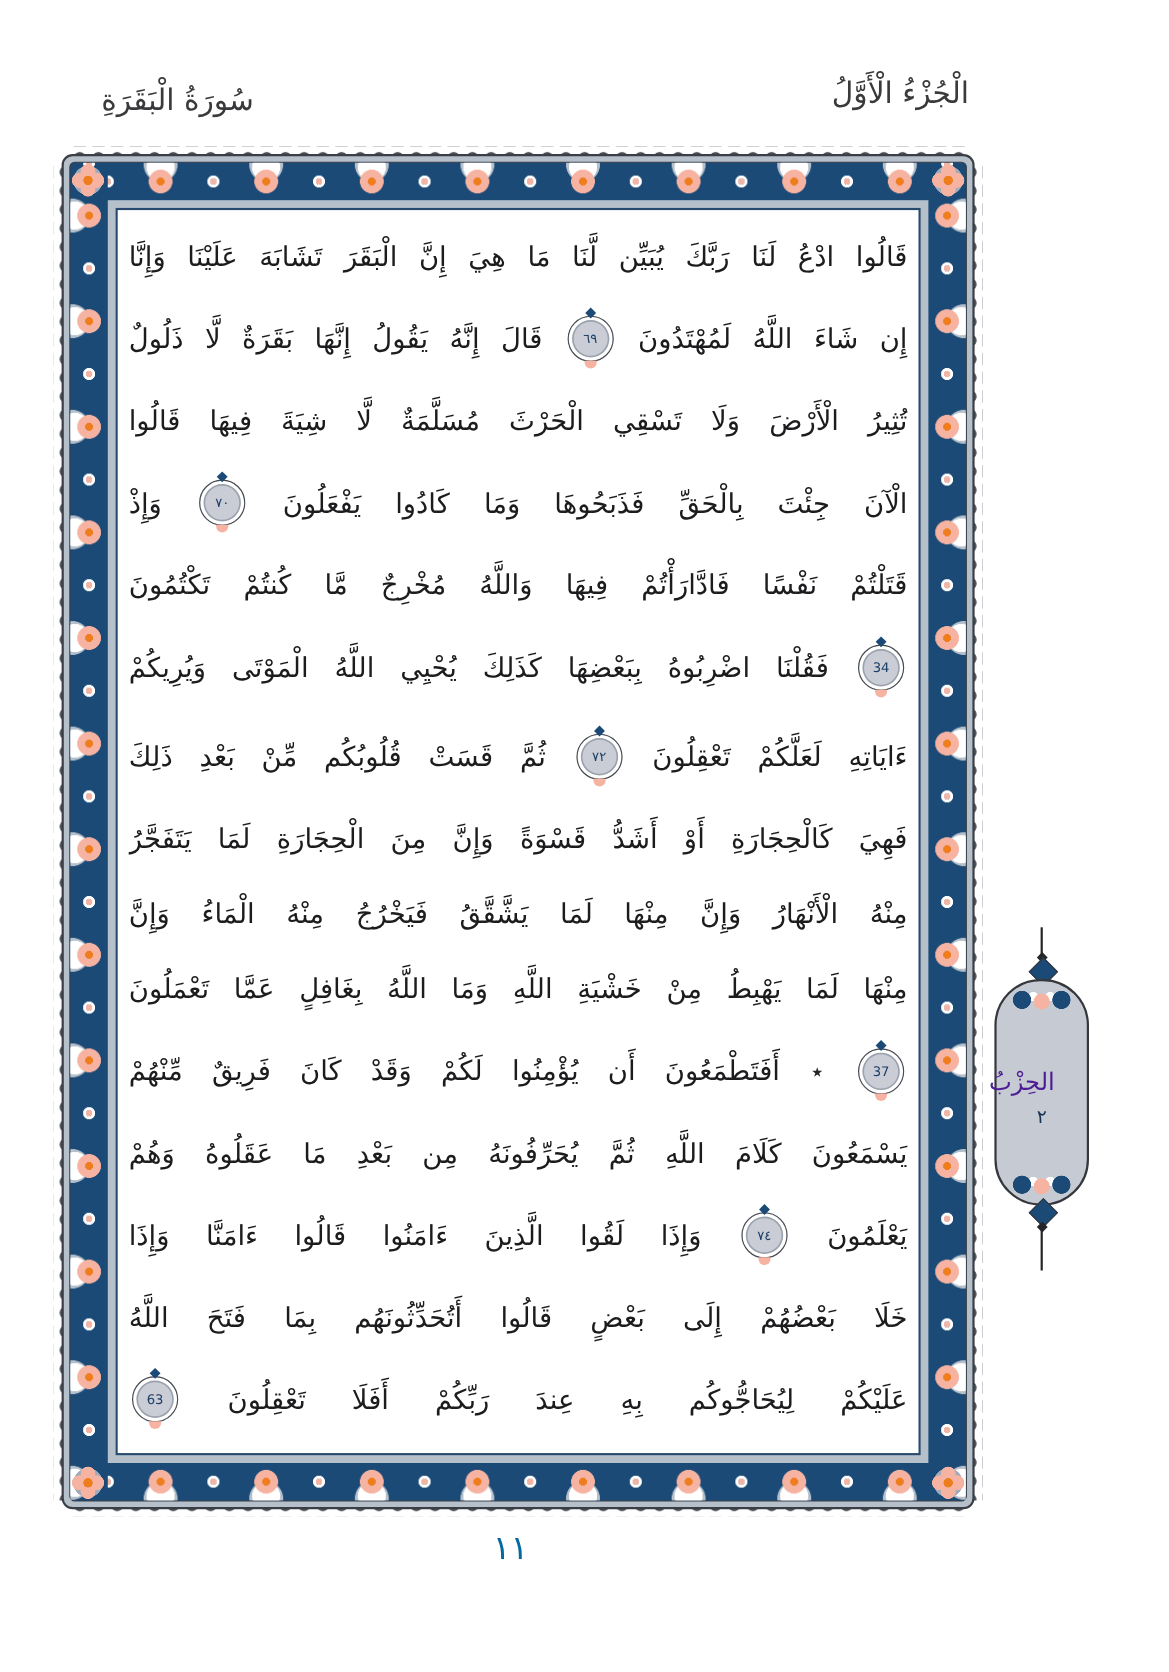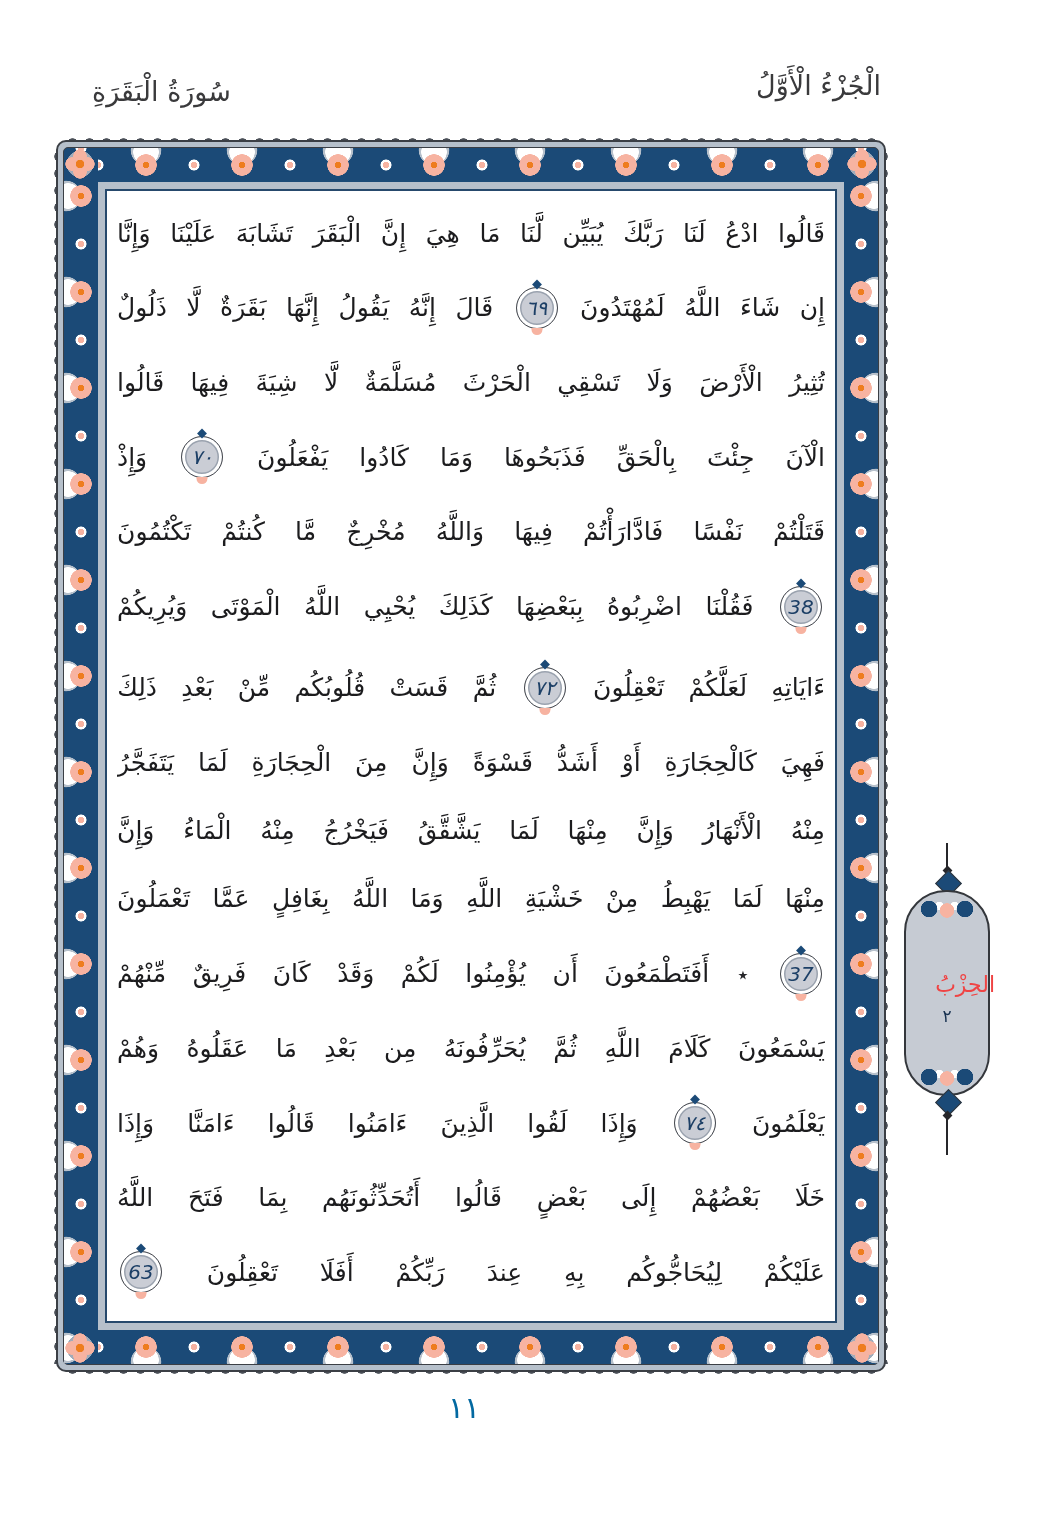--- a/index.html
+++ b/index.html
@@ -110,21 +110,21 @@
     font-family:"DejaVu Sans", sans-serif;
   }
   .qline .word { white-space:nowrap; }
   .marker {
     position:relative; flex:0 0 auto; width:40px; height:40px; border-radius:50%;
     background:#cacdd5; border:1.6px solid #46494f;
     box-shadow: inset 0 0 0 3px #ffffff, inset 0 0 0 4.5px #9aa2ae;
     display:flex; align-items:center; justify-content:center;
     margin:0 3px;
   }
-  .marker .mnum { font-size:20px; color:#1c3f66; line-height:1;font-style:italic; }
+  .marker .mnum { font-size:12px; color:#1c3f66; line-height:1; }
   .marker::before {
     content:""; position:absolute; top:-7px; left:50%; width:7px; height:7px;
     transform:translateX(-50%) rotate(45deg); background:#1b4a77;
   }
   .marker::after {
     content:""; position:absolute; bottom:-7px; left:50%; width:11px; height:7px;
     transform:translateX(-50%); background:#f7b3a1; border-radius:0 0 9px 9px;
   }
   .star { flex:0 0 auto; font-size:20px; color:#26262a; margin:0 2px; }
   
@@ -149,22 +149,22 @@
     position:absolute; left:16px; right:16px; height:30px;
     background:
       radial-gradient(circle at 22% 50%, #1b4a77 0 8px, rgba(0,0,0,0) 8.5px),
       radial-gradient(circle at 78% 50%, #1b4a77 0 8px, rgba(0,0,0,0) 8.5px),
       radial-gradient(circle at 50% 55%, #f7b3a1 0 7px, rgba(0,0,0,0) 7.5px),
       radial-gradient(circle at 38% 40%, #ffffff 0 4px, rgba(0,0,0,0) 4.5px),
       radial-gradient(circle at 62% 40%, #ffffff 0 4px, rgba(0,0,0,0) 4.5px);
   }
   .med-orn.otop { top:20px; } .med-orn.obottom { bottom:20px; }
   .hizb-label {
-    position:absolute; top:98px; left:0; right:0; text-align:right; direction:rtl;
-    font-size:22px; color:#ef4444;
+    position:absolute; top:98px; left:0; right:0; text-align:left; direction:rtl;
+    font-size:22px; color:#4c1d95;
   }
   .hizb-number {
     position:absolute; top:132px; left:0; right:0; text-align:center;
     font-size:17px; color:#16304f;
   }
   
   .page-number {
     position:absolute; top:1390px; left:433px; width:62px; text-align:center;
     font-size:30px; color:#0369a1;
   }
@@ -259,21 +259,21 @@
                   <span class="word">فَادَّارَأْتُمْ</span>
                   <span class="word">فِيهَا</span>
                   <span class="word">وَاللَّهُ</span>
                   <span class="word">مُخْرِجٌ</span>
                   <span class="word">مَّا</span>
                   <span class="word">كُنتُمْ</span>
                   <span class="word">تَكْتُمُونَ</span>
                 </div>
                 <div class="qline">
                   <span class="marker">
-                    <span class="mnum">38</span>
+                    <span class="mnum">34</span>
                   </span>
                   <span class="word">فَقُلْنَا</span>
                   <span class="word">اضْرِبُوهُ</span>
                   <span class="word">بِبَعْضِهَا</span>
                   <span class="word">كَذَلِكَ</span>
                   <span class="word">يُحْيِي</span>
                   <span class="word">اللَّهُ</span>
                   <span class="word">الْمَوْتَى</span>
                   <span class="word">وَيُرِيكُمْ</span>
                 </div>

